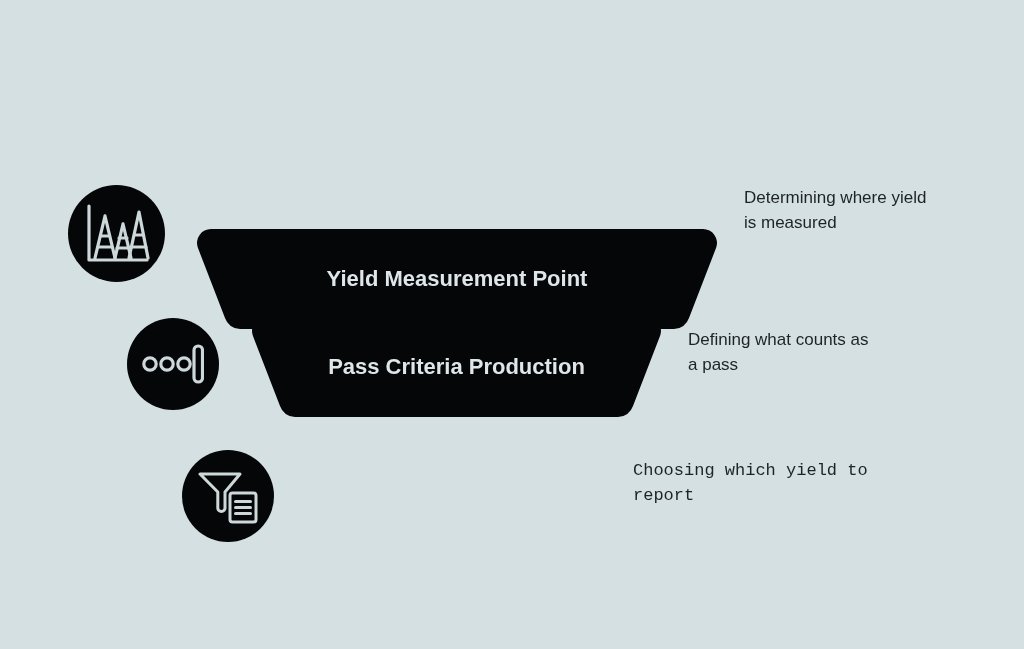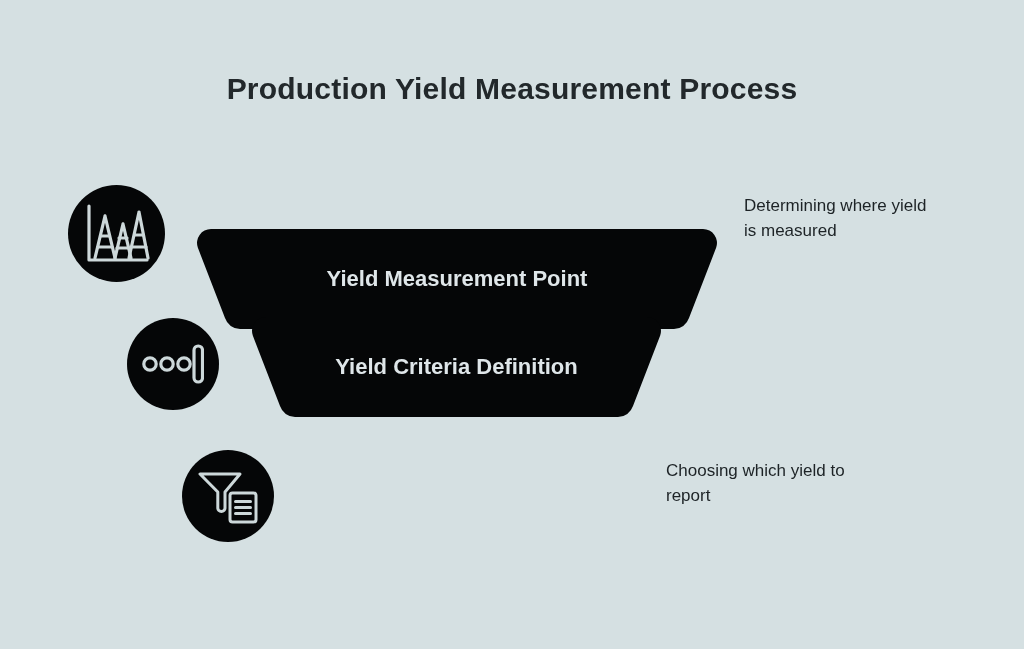--- a/index.html
+++ b/index.html
@@ -89,21 +89,20 @@
     line-height: 1.45;
     color: #1d2326;
     white-space: pre-line;
   }
 </style>
 </head>
 <body>
 
 <div id="canvas">
 
-  <div class="title">Production Yield Measurement Process</div>
 
   <div class="row row-1">
 
     <div class="icon-badge" style="left:68px; top:7px; width:97px; height:97px;">
       <span>
         <svg width="66" height="62" viewBox="0 0 66 62" fill="none" stroke="#cdd8da" stroke-width="3.2" stroke-linecap="round" stroke-linejoin="round">
           <path d="M5 3 V57 H63"></path>
           <path d="M21 13 L11 55 M21 13 L31 55"></path>
           <path d="M14 44 H28 M16.5 33 H25.5"></path>
           <path d="M39 21 L31 55 M39 21 L47 55"></path>
@@ -115,21 +114,21 @@
     </div>
 
     <div class="seg-wrap" style="left:197px; top:5px; width:520px; height:100px;margin-top:46px;">
       <svg class="seg-shape" viewBox="0 0 520 100" preserveAspectRatio="none">
         <path d="M14 0 H506 A14 14 0 0 1 519.2 18.6 L492 89 A16 16 0 0 1 477 100
                  H43 A16 16 0 0 1 28 89 L0.8 18.6 A14 14 0 0 1 14 0 Z" fill="#050607"></path>
       </svg>
       <div class="seg-label">Yield Measurement Point</div>
     </div>
 
-    <div class="desc" style="left:744px; top:16px; width:250px;">Determining where yield
+    <div class="desc" style="left:744px; top:8px; width:250px;">Determining where yield
 is measured</div>
   </div>
 
   <div class="row row-2">
 
     <div class="icon-badge" style="left:127px; top:6px; width:92px; height:92px;">
       <span>
         <svg width="62" height="44" viewBox="0 0 62 44" fill="none" stroke="#cdd8da" stroke-width="3.2" stroke-linecap="round" stroke-linejoin="round">
           <circle cx="8" cy="22" r="6.2"></circle>
           <circle cx="25" cy="22" r="6.2"></circle>
@@ -137,35 +136,37 @@
           <rect x="52" y="4" width="8.5" height="36" rx="4.2"></rect>
         </svg>
       </span>
     </div>
 
     <div class="seg-wrap" style="left:252px; top:5px; width:409px; height:100px;">
       <svg class="seg-shape" viewBox="0 0 409 100" preserveAspectRatio="none">
         <path d="M14 0 H395 A14 14 0 0 1 408.2 18.6 L381 89 A16 16 0 0 1 366 100
                  H43 A16 16 0 0 1 28 89 L0.8 18.6 A14 14 0 0 1 14 0 Z" fill="#050607"></path>
       </svg>
-      <div class="seg-label">Yield Criteria Definition</div>
+      <div class="seg-label">Pass Criteria Production</div>
     </div>
 
+    <div class="desc" style="left:688px; top:16px; width:250px;">Defining what counts as
+a pass</div>
   </div>
 
   <div class="row row-3">
 
     <div class="icon-badge" style="left:182px; top:5px; width:92px; height:92px;">
       <span>
         <svg width="62" height="56" viewBox="0 0 62 56" fill="none" stroke="#cdd8da" stroke-width="3" stroke-linecap="round" stroke-linejoin="round">
           <path d="M3 6 H43 L28 24 V40 A3.6 3.6 0 0 1 20.8 40 V24 Z"></path>
           <rect x="33" y="25" width="26" height="29" rx="2.6"></rect>
           <path d="M38.5 33.5 H53.5 M38.5 39.5 H53.5 M38.5 45.5 H53.5"></path>
         </svg>
       </span>
     </div>
 
 
-    <div class="desc" style="left:666px; top:14px; width:250px;">Choosing which yield to
+    <div class="desc" style="left:633px; top:14px; width:250px;font-family:Liberation Mono, monospace;">Choosing which yield to
 report</div>
   </div>
 
 </div>
 
 </body></html>

